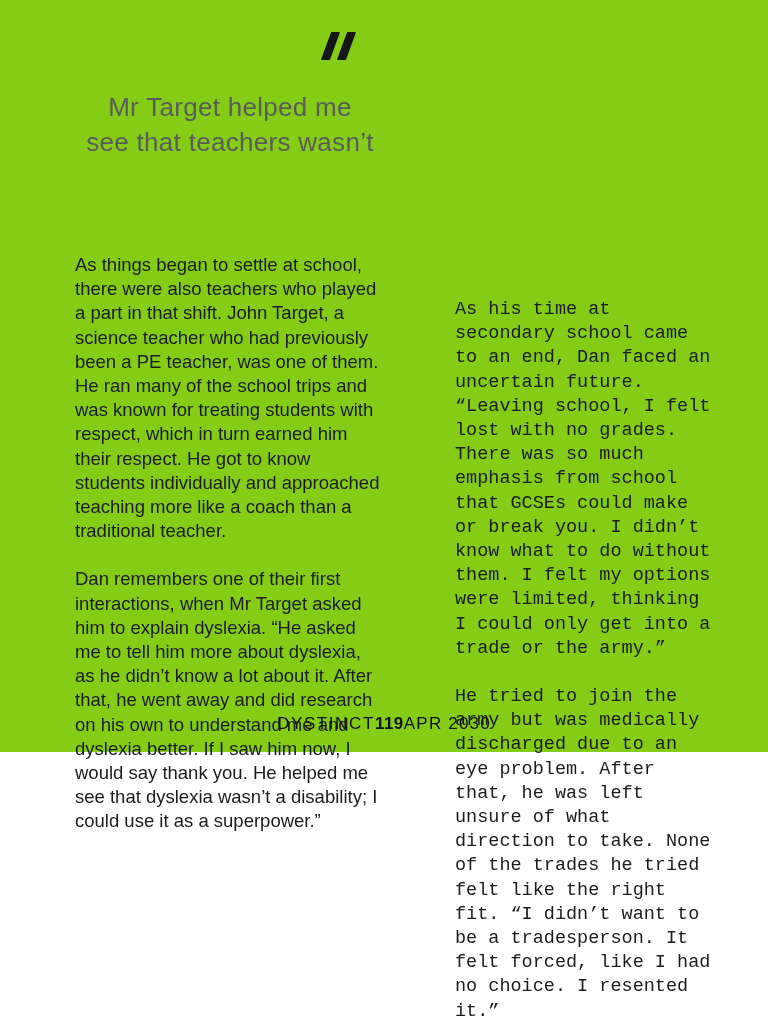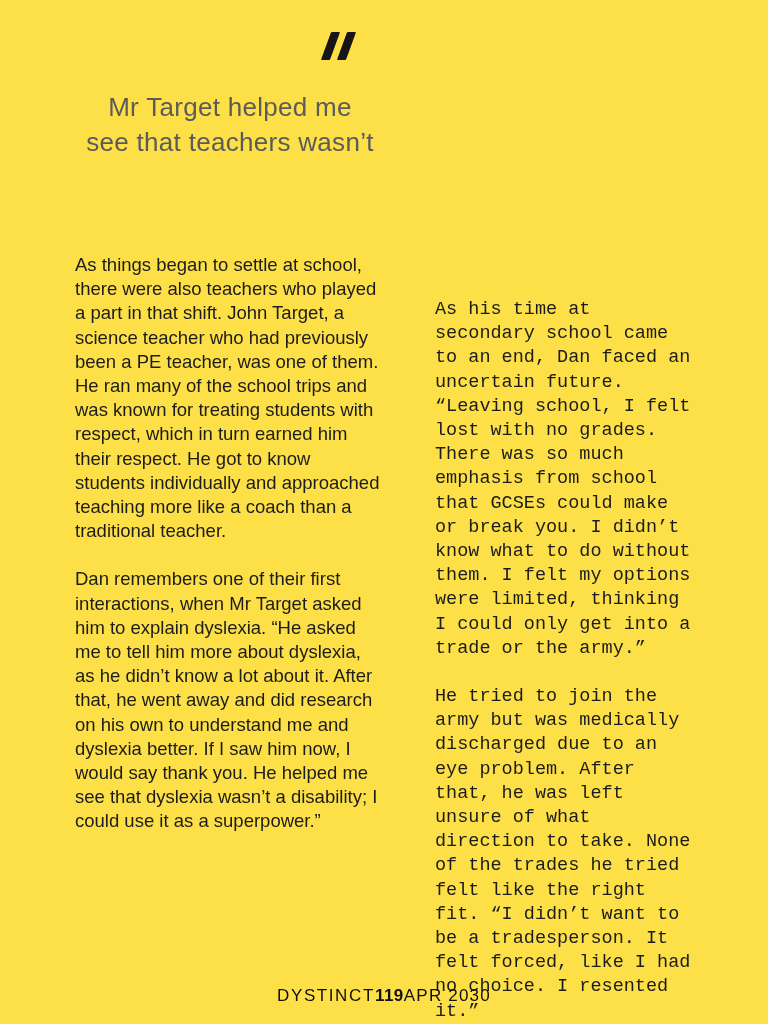--- a/index.html
+++ b/index.html
@@ -6,22 +6,22 @@
   html, body { background: #ffffff; }
   body {
     width: 768px;
     height: 1024px;
     font-family: "Liberation Sans", sans-serif;
     overflow: hidden;
   }
   .page {
     position: relative;
     width: 768px;
-    height: 1024px;
-    background: #fde047;
+    height: 752px;
+    background: #84cc16;
   }
 
   
   .quote-mark {
     position: absolute;
     top: 32px;
     left: 326px;
     display: flex;
     gap: 7px;
   }
@@ -47,21 +47,21 @@
     letter-spacing: 0.3px;
     font-weight: 400;
   }
 
   
   .columns {
     position: absolute;
     top: 253px;
     left: 75px;
     display: flex;
-    gap: 52px;
+    gap: 72px;
   }
   .col { color: var(--text, #1c1c1c); }
   .col-left { width: 308px; }
   .col-right { width: 266px; margin-top: 45px; font-family: Liberation Mono, monospace; }
   .col p {
     font-size: 18.5px;
     line-height: 24.2px;
     margin-bottom: 24px;
     color: var(--text, #1c1c1c);
   }

